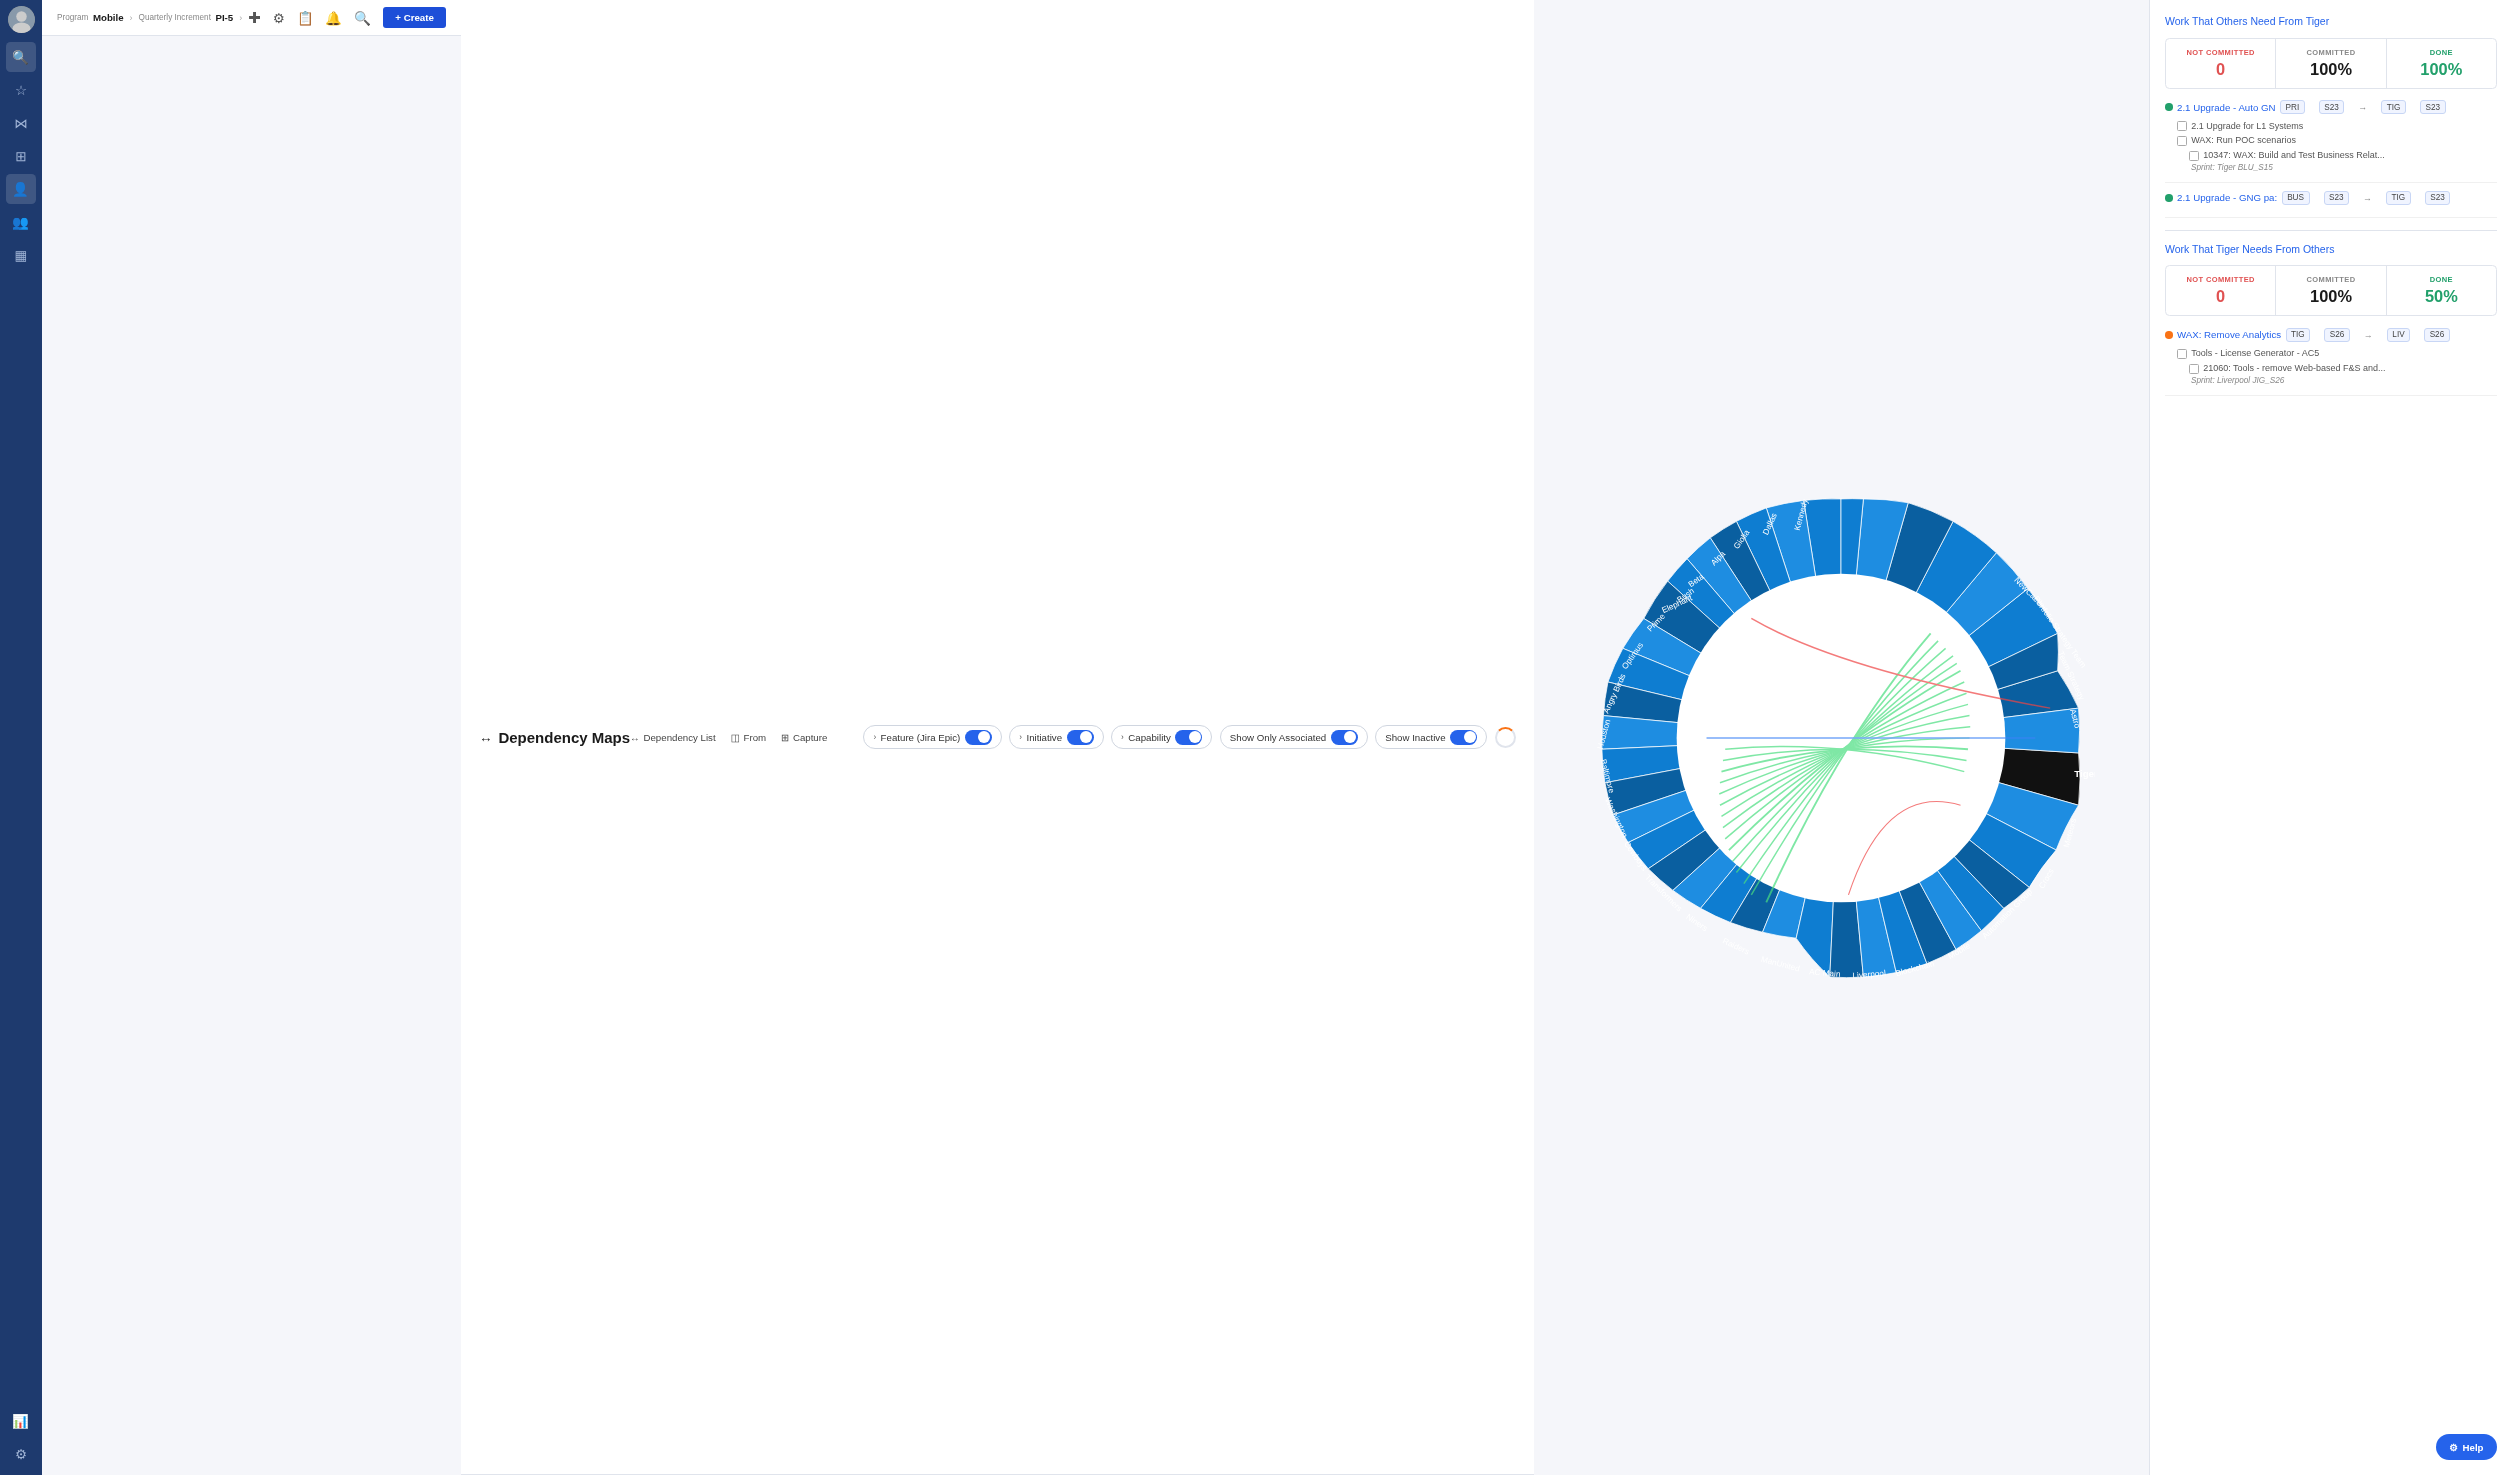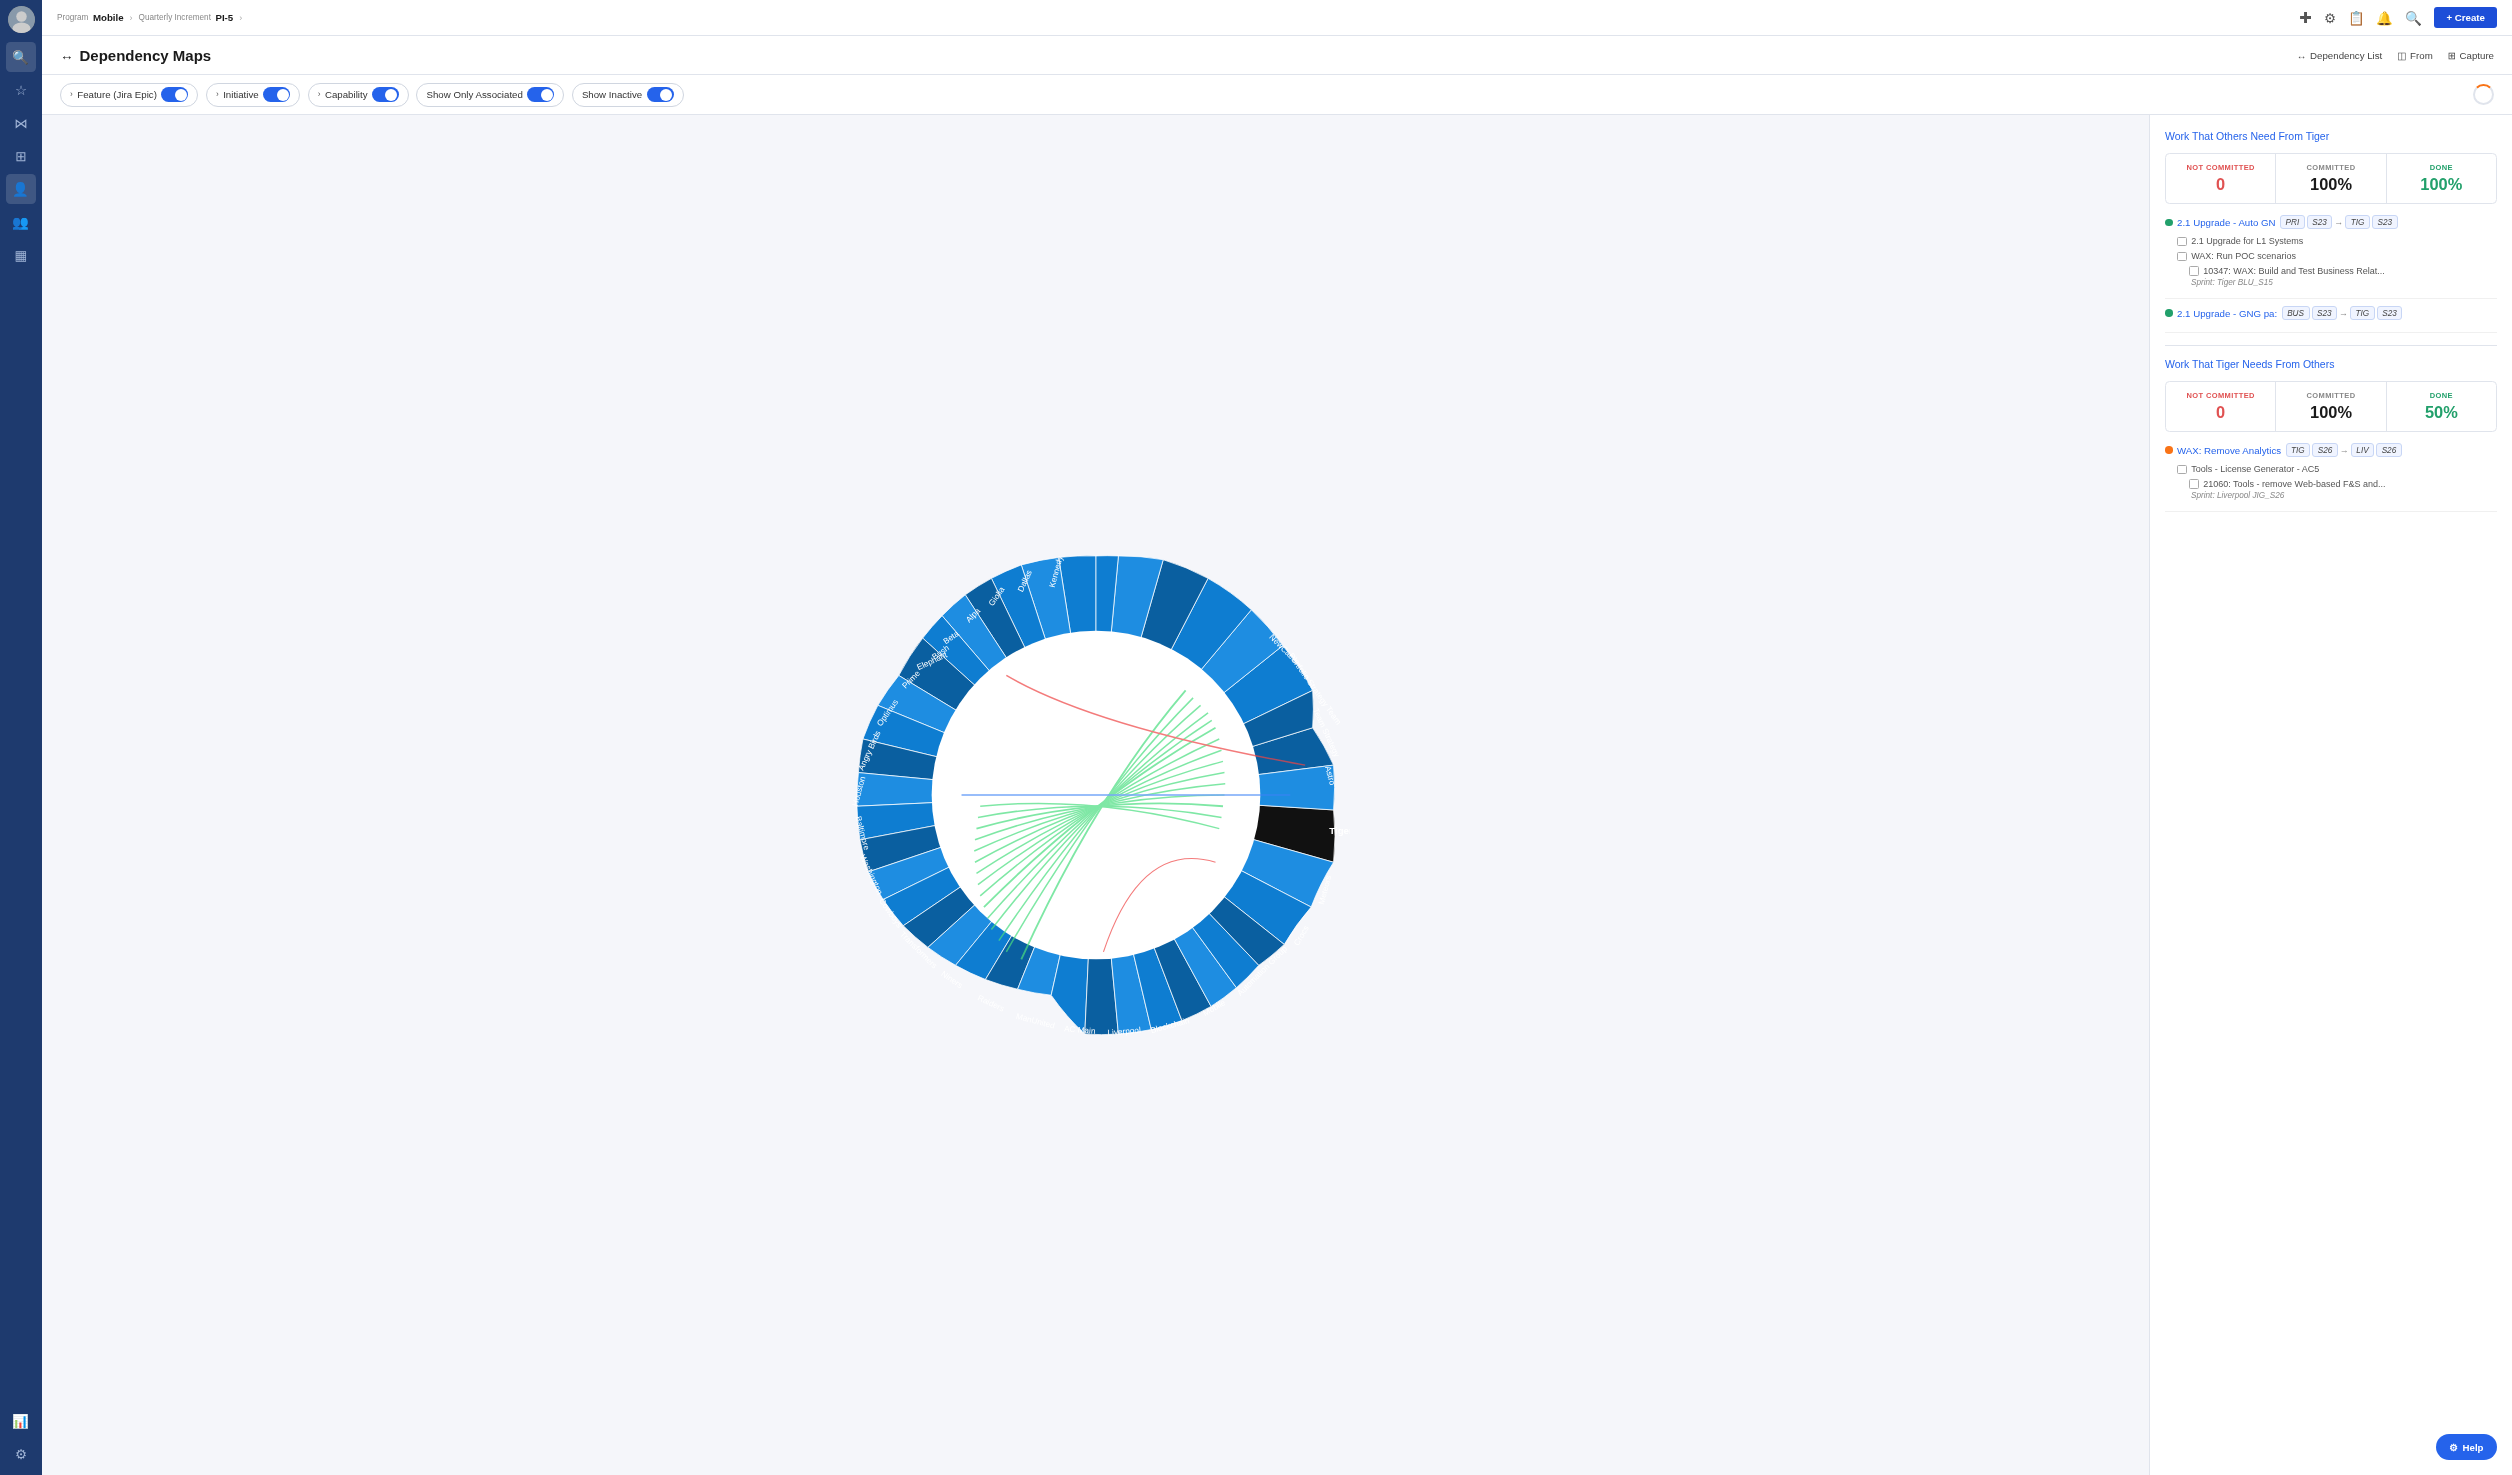--- a/index.html
+++ b/index.html
@@ -6,21 +6,21 @@
     body { font-family: -apple-system, BlinkMacSystemFont, 'Segoe UI', sans-serif; background: #f5f6fa; display: flex; height: 100vh; overflow: hidden; font-size: 9.7px; }
 
     
     .sidebar { width: 42px; background: #1e3a6e; display: flex; flex-direction: column; align-items: center; padding: 6px 0; gap: 3px; flex-shrink: 0; }
     .sidebar-avatar { width: 27px; height: 27px; border-radius: 50%; background: #888; overflow: hidden; margin-bottom: 6px; }
     .sidebar-icon { width: 30px; height: 30px; display: flex; align-items: center; justify-content: center; border-radius: 4.5px; cursor: pointer; color: #a0b4d6; font-size: 13.5px; }
     .sidebar-icon:hover, .sidebar-icon.active { background: rgba(255,255,255,0.15); color: #fff; }
     .sidebar-bottom { margin-top: auto; display: flex; flex-direction: column; align-items: center; gap: 3px; }
 
     
-    .main { flex: 1; display: flex; flex-direction: column; overflow: hidden; }
+    .main { flex: 1; display: flex; flex-direction: row; overflow: hidden; }
 
     
     .topnav { background: #fff; border-bottom: 0.7px solid #e0e4ec; padding: 0 15px; height: 36px; display: flex; align-items: center; gap: 0; }
     .topnav-section { display: flex; align-items: center; gap: 4.5px; color: #555; font-size: 9px; }
     .topnav-section .label { color: #888; font-size: 8.2px; }
     .topnav-section .value { color: #1a1a1a; font-weight: 600; font-size: 9.7px; }
     .topnav-chevron { color: #aaa; margin: 0 6px; font-size: 9px; }
     .topnav-actions { margin-left: auto; display: flex; align-items: center; gap: 12px; }
     .btn-create { background: #1d4ed8; color: #fff; border: none; border-radius: 3px; padding: 5.2px 12px; font-size: 9.7px; font-weight: 600; cursor: pointer; display: flex; align-items: center; gap: 4.5px; }
 
@@ -64,21 +64,21 @@
     .stat-value.not-committed { color: #e05252; }
     .stat-value.committed { color: #1a1a1a; }
     .stat-value.done { color: #22a06b; }
 
     .dependency-item { border-bottom: 0.7px solid #f0f0f0; padding: 7.5px 0; }
     .dep-title { display: flex; align-items: center; gap: 4.5px; margin-bottom: 4.5px; }
     .dep-dot { width: 7.5px; height: 7.5px; border-radius: 50%; flex-shrink: 0; }
     .dep-dot.green { background: #22a06b; }
     .dep-dot.orange { background: #f97316; }
     .dep-link { color: #2563eb; font-size: 9.7px; font-weight: 500; cursor: pointer; }
-    .dep-tags { display: flex; align-items: center; gap: 2px; flex-wrap: wrap; font-style: italic; }
+    .dep-tags { display: flex; align-items: center; gap: 14px; flex-wrap: wrap; }
     .dep-tag { background: #f0f4ff; border: 0.7px solid #c8d6f5; border-radius: 3px; padding: 1.5px 4.5px; font-size: 8.2px; color: #444; }
     .dep-arrow { color: #888; font-size: 9px; }
     .dep-sub-item { display: flex; align-items: flex-start; gap: 4.5px; padding: 2.2px 0 2.2px 12px; font-size: 9px; color: #555; }
     .dep-sub-item .checkbox { width: 9.7px; height: 9.7px; border: 0.7px solid #aaa; border-radius: 1.5px; flex-shrink: 0; margin-top: 0.7px; }
     .dep-sub-sprint { font-size: 8.2px; color: #888; padding-left: 26px; margin-bottom: 3px; font-style: italic; }
 
     .panel-divider { border: none; border-top: 0.7px solid #e0e4ec; margin: 12px 0; }
 
     
     .help-btn { position: fixed; bottom: 15px; right: 15px; background: #2563eb; color: #fff; border: none; border-radius: 15px; padding: 7.5px 13.5px; font-size: 9.7px; font-weight: 600; cursor: pointer; display: flex; align-items: center; gap: 4.5px; }

